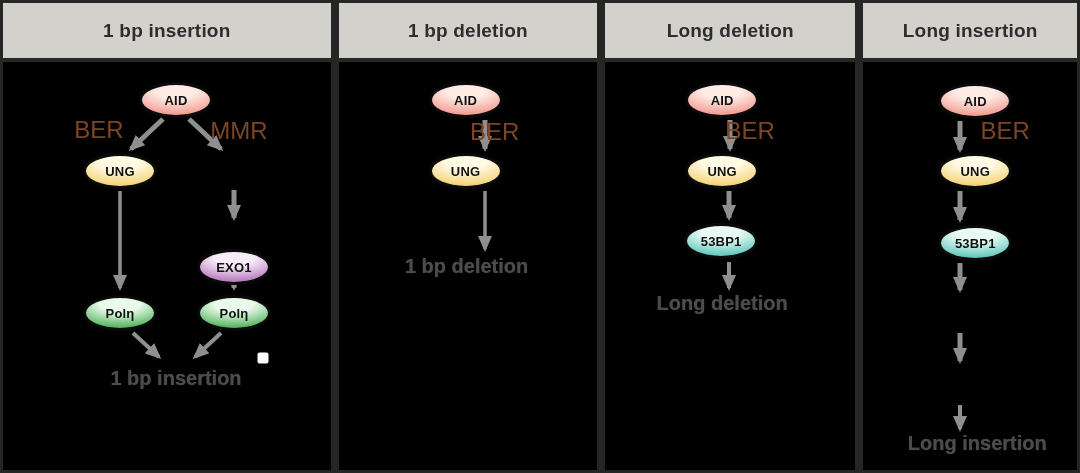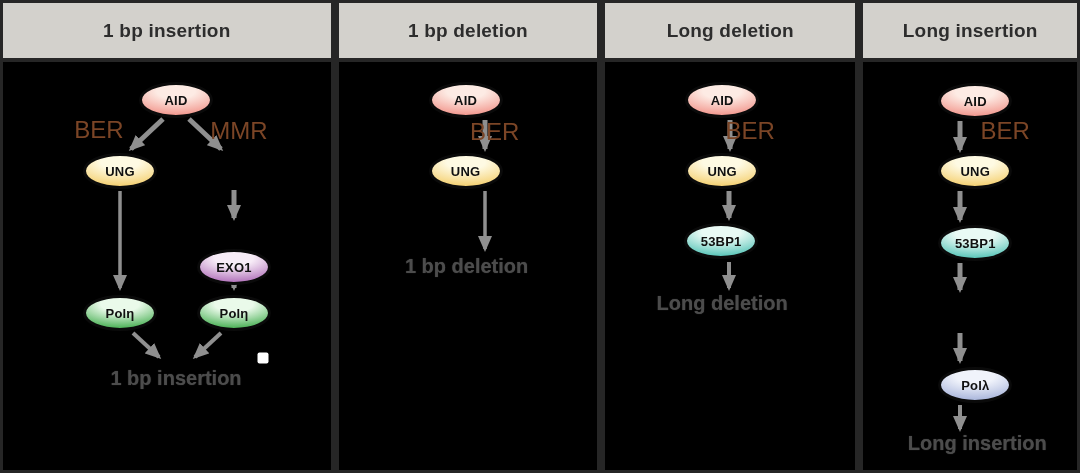--- a/index.html
+++ b/index.html
@@ -127,21 +127,20 @@
     </div>
   </div>
 
   <div class="panel" style="width:229px">
     <div class="panel-header">Long insertion</div>
     <div class="panel-body">
       <div class="node" style="left: 112px; top: 39px; background: radial-gradient(100% 95% at 50% 20%, rgb(253, 235, 228) 0%, rgb(253, 235, 228) 28%, rgb(240, 137, 127) 95%);">AID</div>
       <div class="branch-label" style="left:142px;top:69px">BER</div>
       <div class="node" style="left: 112px; top: 109px; background: radial-gradient(100% 95% at 50% 20%, rgb(254, 250, 227) 0%, rgb(254, 250, 227) 28%, rgb(243, 201, 93) 95%);">UNG</div>
       <div class="node" style="left: 112px; top: 181px; background: radial-gradient(100% 95% at 50% 20%, rgb(233, 250, 245) 0%, rgb(233, 250, 245) 28%, rgb(63, 188, 174) 95%);">53BP1</div>
-      <div class="node" style="left: 112px; top: 323px; background: radial-gradient(100% 95% at 50% 20%, rgb(240, 243, 251) 0%, rgb(240, 243, 251) 28%, rgb(157, 171, 214) 95%);">Polλ</div>
       <div class="outcome" style="left:114px;top:381px">Long insertion</div>
     </div>
   </div>
 
   <svg class="arrow-overlay" width="1080" height="473" viewBox="0 0 1080 473">
     <defs>
       <marker id="ah" viewBox="0 0 16 14" refX="13" refY="7" markerWidth="16" markerHeight="14" markerUnits="userSpaceOnUse" orient="auto">
         <path class="ahfill" d="M0,0 L16,7 L0,14 Z"></path>
       </marker>
     </defs>

